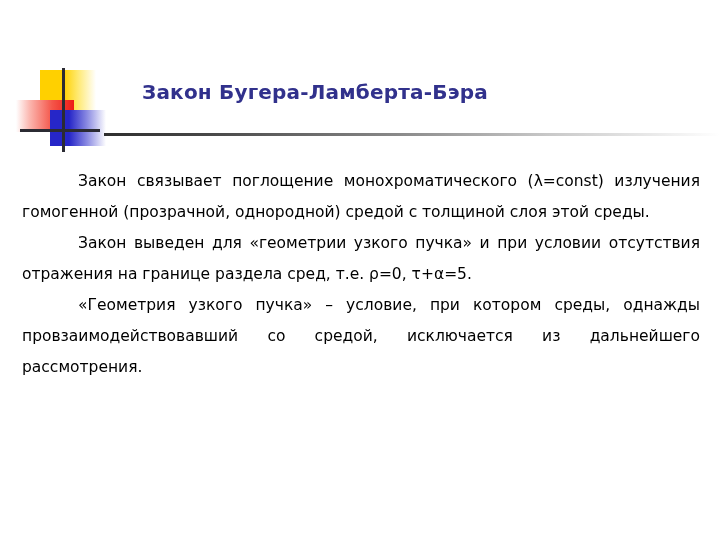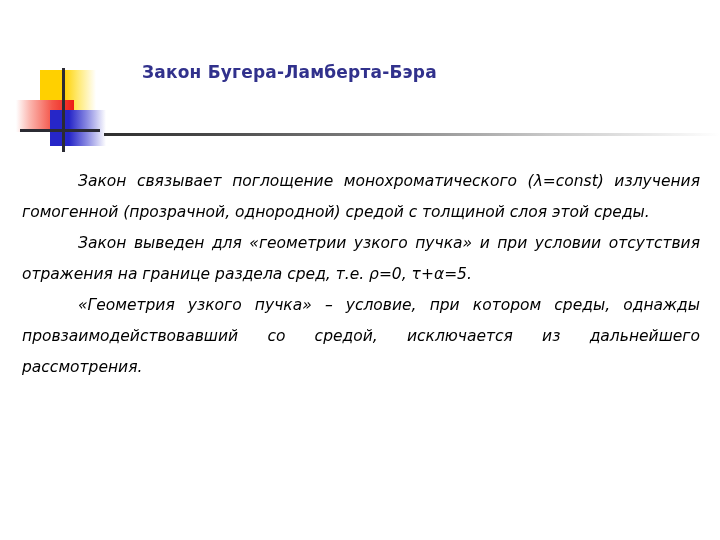--- a/index.html
+++ b/index.html
@@ -68,22 +68,22 @@
     top: 61px;
     width: 80px;
     height: 3px;
     background: #2B2B33;
   }
 
   
   .title {
     position: absolute;
     left: 142px;
-    top: 62px;
-    font-size: 17px;
+    top: 80px;
+    font-size: 20px;
     font-weight: 700;
     color: #31318C;
     letter-spacing: 0.2px;
     white-space: nowrap;
   }
 
   
   .divider {
     position: absolute;
     left: 104px;
@@ -101,21 +101,20 @@
     width: 678px;
     color: #000000;
     font-size: 15.5px;
     line-height: 31px;
     text-align: justify;
     text-justify: inter-word;
   }
   .body-text p {
     margin: 0;
     text-indent: 56px;
-    font-style: italic;
   }
 </style>
 </head>
 <body>
 
 <div class="slide">
 
   <div class="logo">
     <div class="logo-rect rect-yellow"></div>
     <div class="logo-rect rect-red"></div>

